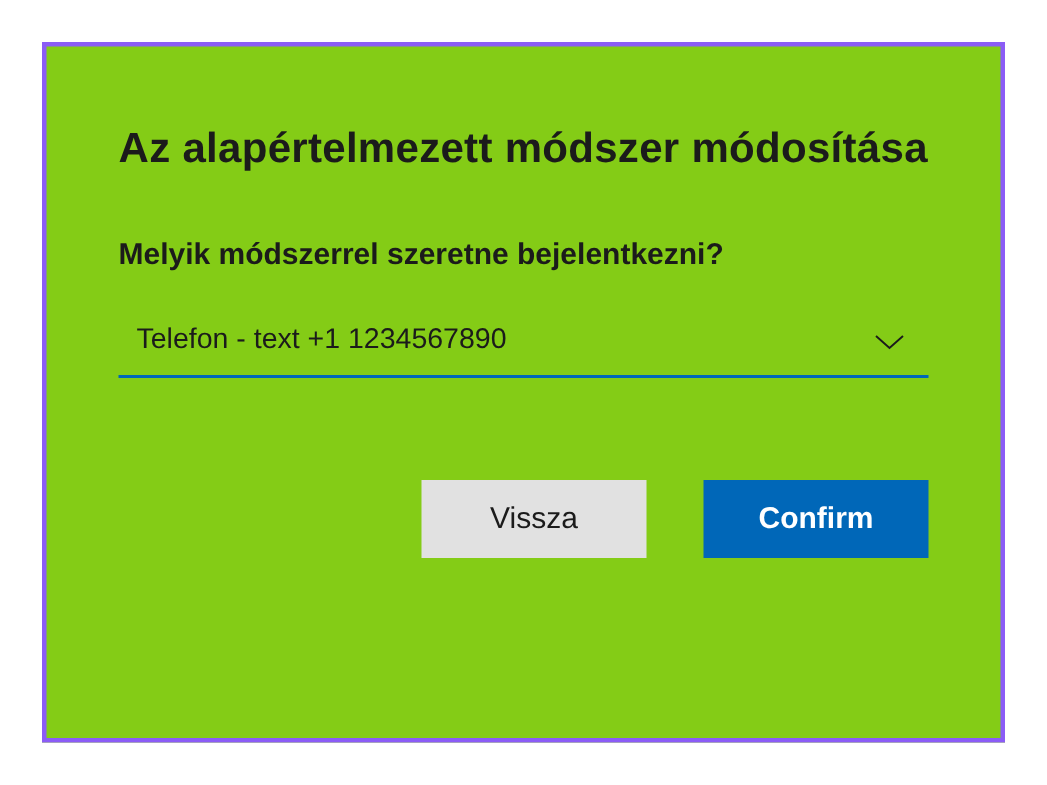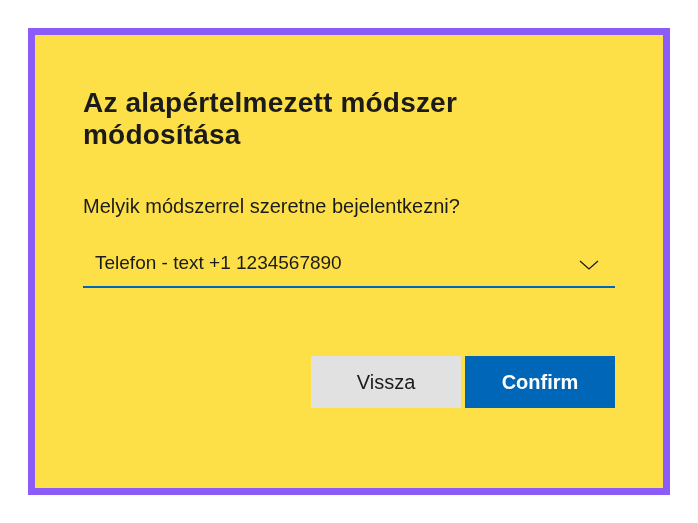--- a/index.html
+++ b/index.html
@@ -13,34 +13,34 @@
       width: 698px;
       height: 523px;
       position: relative;
     }
     .dialog-container {
       position: absolute;
       top: 28px;
       left: 28px;
       right: 28px;
       bottom: 28px;
-      border: 7px solid #8b5cf6;
-      background: #fde047;
+      border: 3px solid #8b5cf6;
+      background: #84cc16;
       padding: 52px 48px 56px 48px;
     }
     .dialog-title {
       font-size: 28px;
       font-weight: 600;
       color: #1b1b1b;
       margin-bottom: 44px;
       letter-spacing: 0.2px;
     }
     .question-label {
       font-size: 20px;
-      font-weight: 400;
+      font-weight: 700;
       color: #1b1b1b;
       margin-bottom: 24px;
     }
     .select-wrapper {
       position: relative;
       border-bottom: 2px solid #0067b8;
       padding: 10px 8px 12px 12px;
       display: flex;
       align-items: center;
       justify-content: space-between;
@@ -53,21 +53,21 @@
       color: #1b1b1b;
     }
     .chevron {
       width: 20px;
       height: 12px;
       margin-right: 8px;
     }
     .button-row {
       display: flex;
       justify-content: flex-end;
-      gap: 4px;
+      gap: 16px;
     }
     .btn {
       min-width: 150px;
       height: 52px;
       font-size: 20px;
       border: none;
       cursor: pointer;
       font-family: inherit;
       display: flex;
       align-items: center;
@@ -75,20 +75,21 @@
     }
     .btn-secondary {
       background: #e1e1e1;
       color: #1b1b1b;
       font-weight: 400;
     }
     .btn-primary {
       background: #0067b8;
       color: #ffffff;
       font-weight: 600;
+      margin-left: 22px;
     }
   </style>
 </head>
 <body>
 
 <div class="dialog-container">
   <h1 class="dialog-title">Az alapértelmezett módszer módosítása</h1>
   <div class="question-label">Melyik módszerrel szeretne bejelentkezni?</div>
 
   <div class="select-wrapper">

